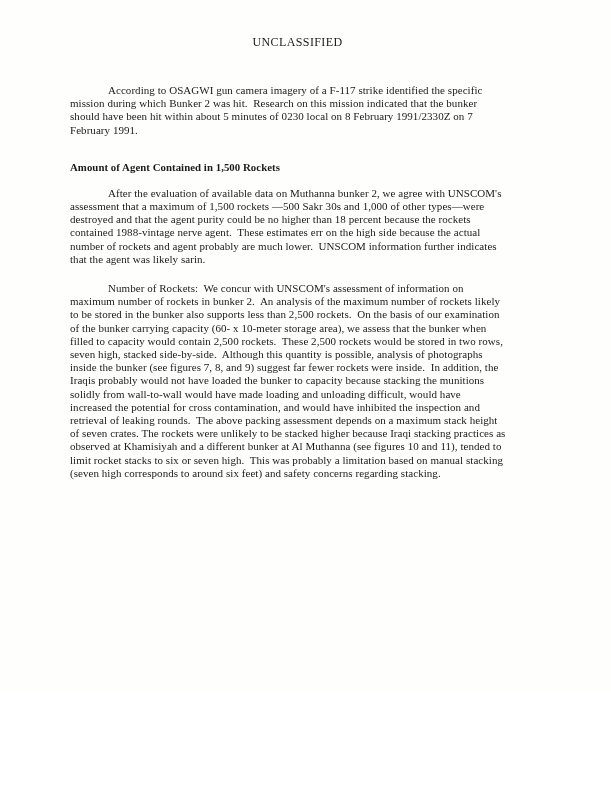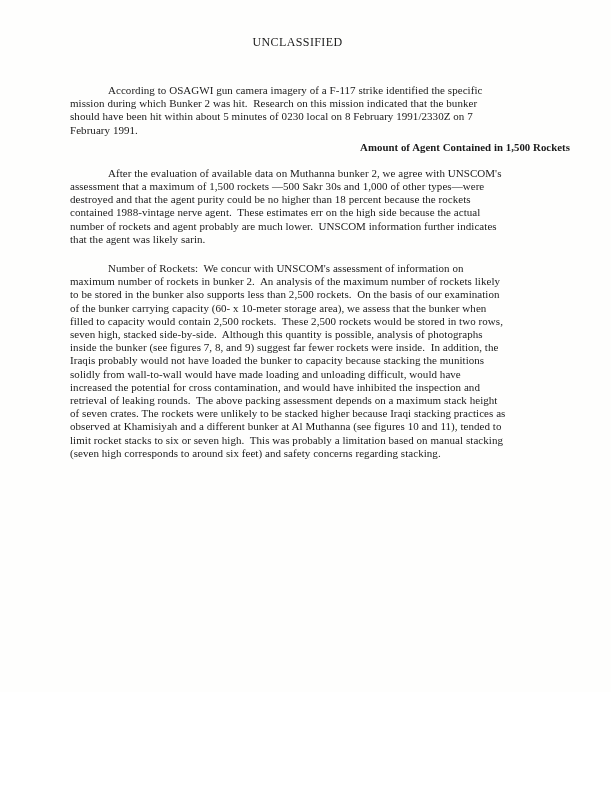--- a/index.html
+++ b/index.html
@@ -43,27 +43,26 @@
     margin: 0;
     font-size: 11px;
     line-height: 13.2px;
     white-space: pre;
     letter-spacing: 0.05px;
   }
   .indent {
     text-indent: 38px;
   }
   .heading {
-    margin: 4px 0 13px 0;
+    margin: 24px 0 13px 0;
     font-size: 10.8px;
     line-height: 13px;
     font-weight: bold;
     white-space: pre;
     letter-spacing: 0.05px;
-    text-align: right;
   }
   .para-gap {
     margin-top: 16px;
   }
   .lead-bold {
     font-weight: normal;
   }
 </style>
 </head>
 <body>

